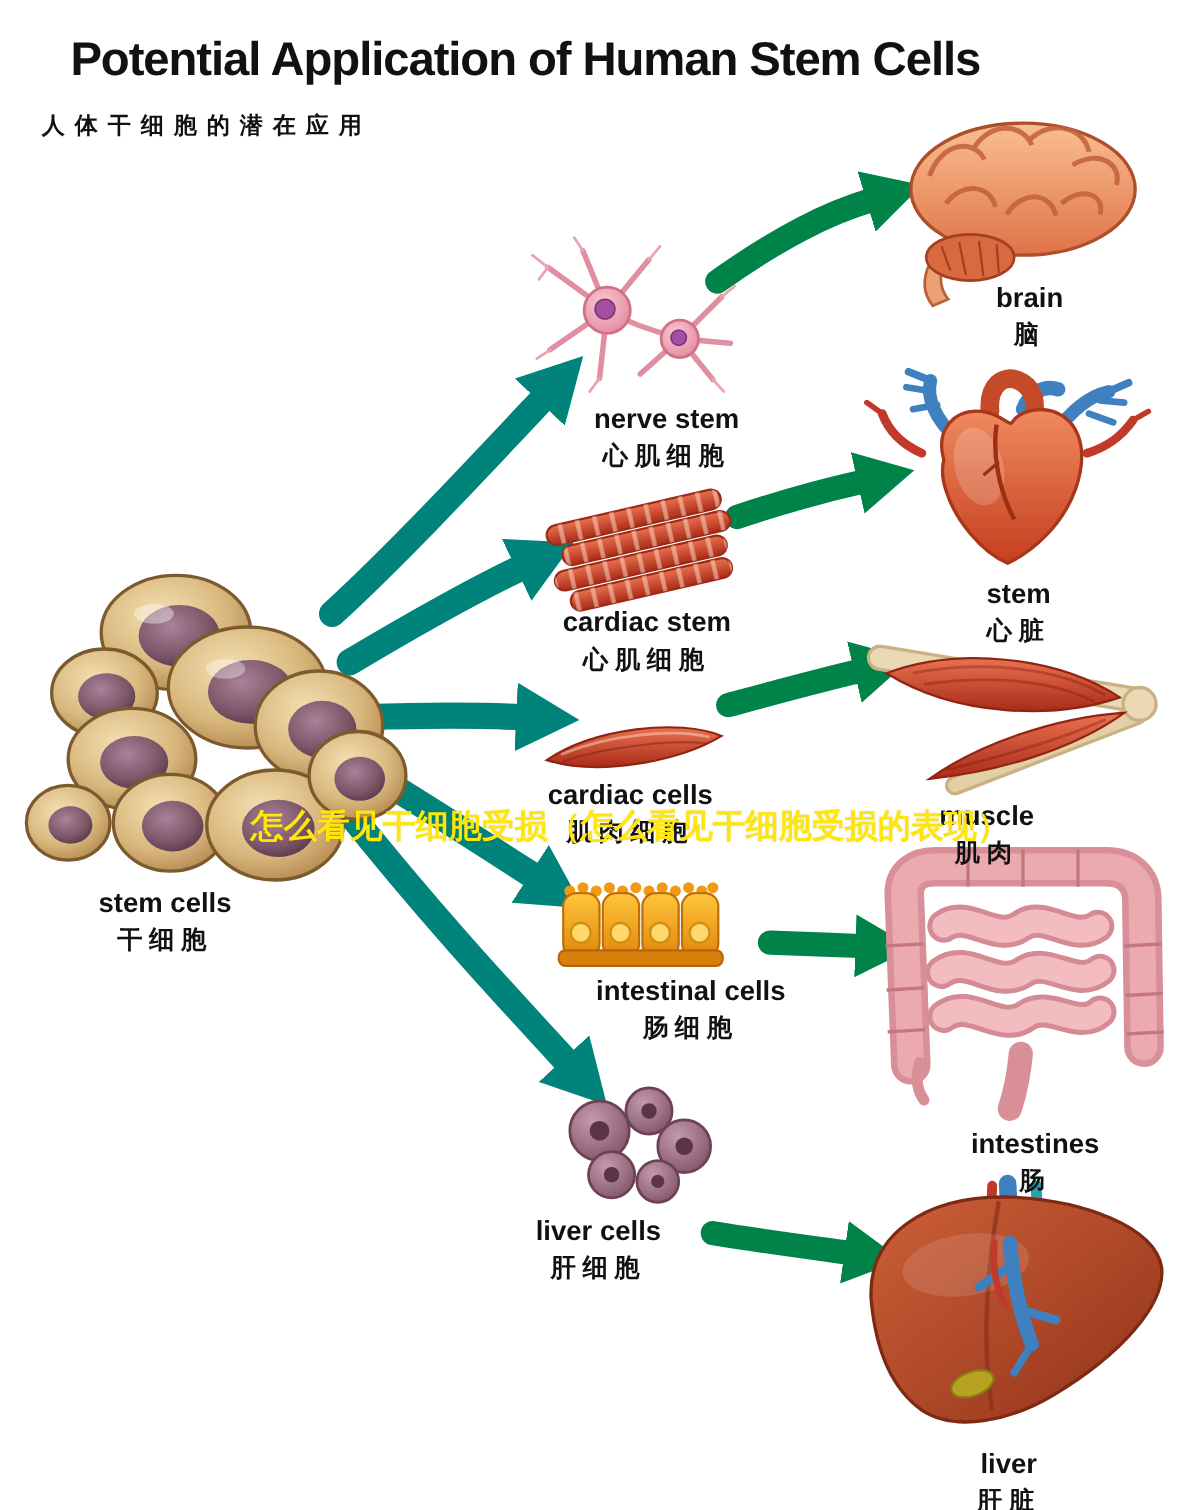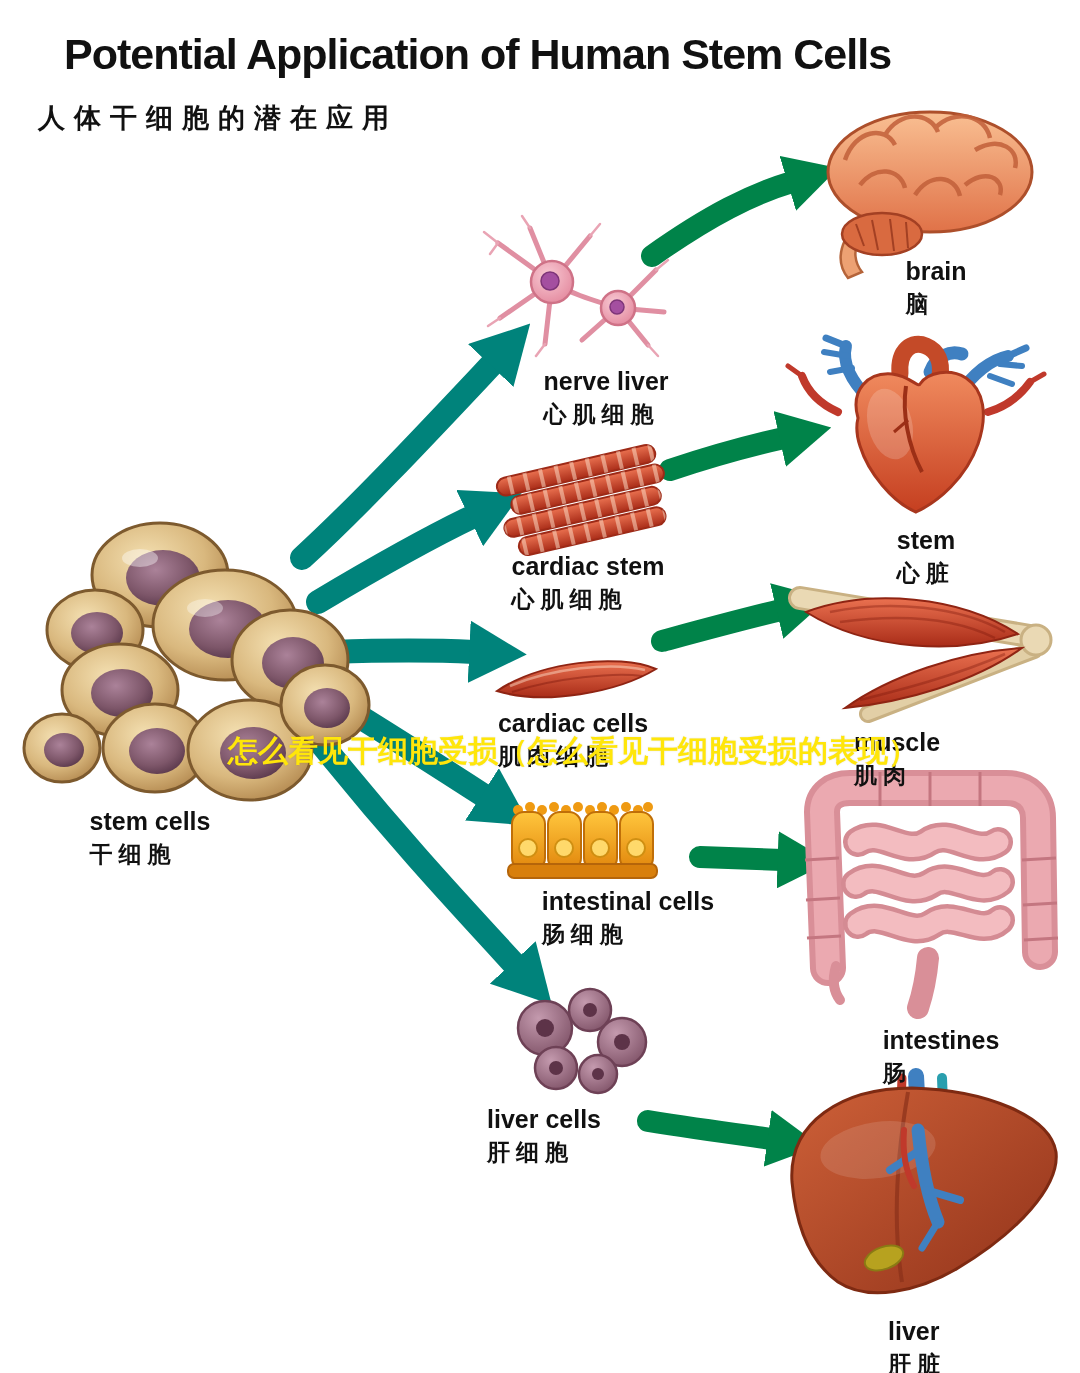--- a/index.html
+++ b/index.html
@@ -1,23 +1,23 @@
 <!DOCTYPE html>
 <html style="--teal-arrow: #00837b; --green-arrow: #008349; --watermark-yellow: #ffe60a; --title-black: #111111;"><head>
 <meta charset="utf-8">
 <style>
   html,body{margin:0;padding:0;background:#ffffff;}
   body{width:1080px;height:1373px;position:relative;overflow:hidden;
        font-family:"Liberation Sans","DejaVu Sans",sans-serif;color:#111;}
   .scene{position:absolute;left:0;top:0;width:1080px;height:1373px;z-index:1;}
   .title{position:absolute;left:36px;top:30px;font-size:43px;font-weight:700;
          letter-spacing:-1px;color:var(--title-black,#111);z-index:2;white-space:nowrap;margin-left:28px;}
-  .subtitle{position:absolute;left:38px;top:100px;font-size:27px;font-weight:700;
+  .subtitle{position:absolute;left:38px;top:100px;font-size:21px;font-weight:700;
             letter-spacing:9px;z-index:2;white-space:nowrap;}
-  .lbl{position:absolute;transform:translateX(-50%);text-align:left;z-index:2;white-space:nowrap;}
+  .lbl{position:absolute;transform:translateX(-50%);text-align:center;z-index:2;white-space:nowrap;}
   .lbl .en{font-size:25px;font-weight:700;line-height:1.1;}
   .lbl .zh{font-size:23px;font-weight:700;letter-spacing:6px;margin-top:6px;line-height:1.1;}
   .watermark{position:absolute;left:228px;top:731px;font-size:30px;font-weight:700;
              color:var(--watermark-yellow,#ffe60a);z-index:5;white-space:nowrap;
              text-shadow:0 0 2px rgba(0,0,0,0.12);}
 </style>
 </head>
 <body>
 
 <svg class="scene" viewBox="0 0 1080 1373">
@@ -308,21 +308,21 @@
 
 <div class="title">Potential Application of Human Stem Cells</div>
 <div class="subtitle">人体干细胞的潜在应用</div>
 
 <div class="lbl" style="left:150px;top:808px">
   <div class="en">stem cells</div>
   <div class="zh">干细胞</div>
 </div>
 
 <div class="lbl" style="left:606px;top:368px">
-  <div class="en">nerve liver</div>
+  <div class="en">nerve stem</div>
   <div class="zh">心肌细胞</div>
 </div>
 
 <div class="lbl" style="left:588px;top:553px">
   <div class="en">cardiac stem</div>
   <div class="zh">心肌细胞</div>
 </div>
 
 <div class="lbl" style="left:573px;top:710px">
   <div class="en">cardiac cells</div>

